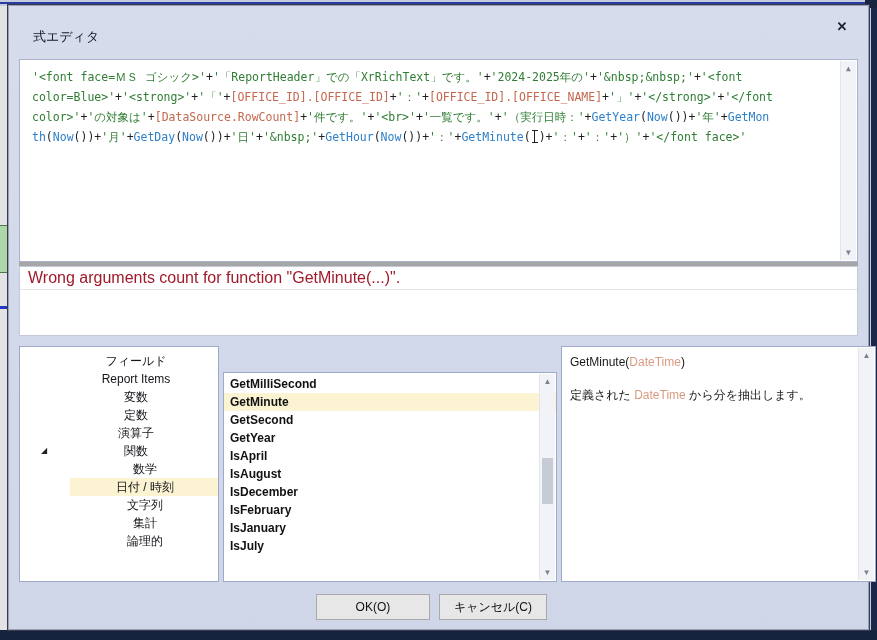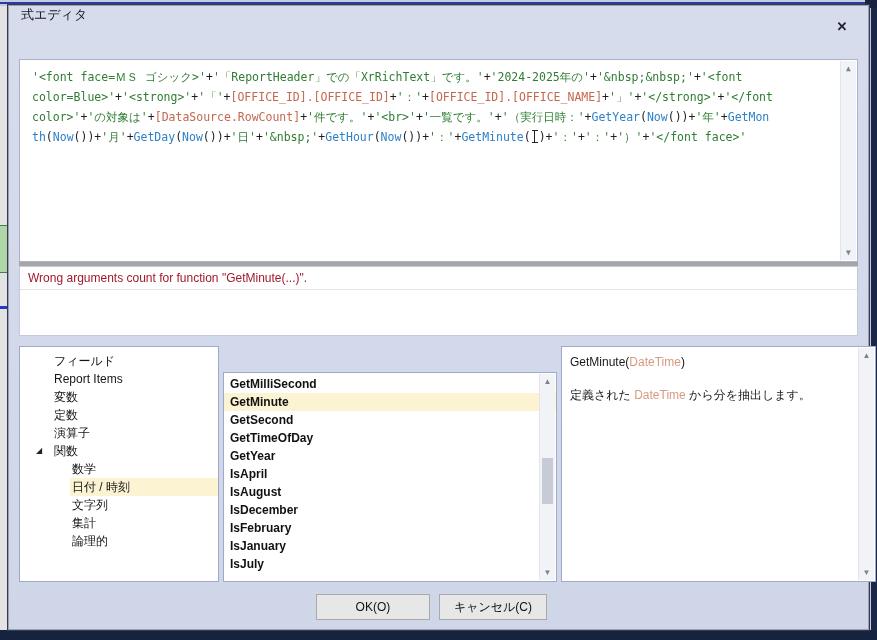--- a/index.html
+++ b/index.html
@@ -12,21 +12,21 @@
   .bg-left { position:absolute; left:0; top:6px; width:8px; bottom:10px; background:#e3e3e3; }
   .bg-left-green { position:absolute; left:0; top:225px; width:8px; height:48px; background:#aed6a6; border-top:1px solid #4a7a4a; border-bottom:1px solid #4a7a4a; }
   .bg-left-blue { position:absolute; left:0; top:306px; width:8px; height:3px; background:#2438c8; }
   .bg-bottom { position:absolute; left:0; right:0; bottom:0; height:10px; background:#16233f; }
   .bg-right { position:absolute; right:0; top:8px; width:6px; bottom:10px; background:#1b2747; }
 
   
   .dialog { position:absolute; left:8px; top:5px; width:861px; height:625px;
     background:linear-gradient(#d6dcec,#cfd6e8); border:1px solid #9aa0ad;
     box-shadow:0 0 0 1px #353b52; }
-  .titlebar { height:40px; display:flex; align-items:flex-start; padding-left:12px; }
+  .titlebar { height:40px; display:flex; align-items:flex-end; padding-left:24px; }
   .title { font-size:13px; color:#14141f; }
   .close-btn { position:absolute; top:13px; right:18px; width:16px; height:16px;
     font-size:13px; font-weight:bold; color:#20202a; text-align:center; line-height:16px; cursor:default; }
 
   
   .expr-box { position:absolute; left:10px; top:53px; width:839px; height:203px;
     background:#fff; border:1px solid #aab3cd; padding:7px 24px 7px 12px;
     font-family:"DejaVu Sans Mono","Liberation Mono",monospace; font-size:11.5px;
     line-height:20px; color:#1e1e1e; cursor:text; }
   .code-line { white-space:pre; }
@@ -43,26 +43,26 @@
     background:#f2f3f7; border-left:1px solid #e2e5ee; }
   .vscroll .arr { position:absolute; left:0; width:100%; height:15px; text-align:center;
     font-size:8px; line-height:15px; color:#7b8190; }
   .vscroll .arr.up { top:0; } .vscroll .arr.down { bottom:0; }
   .vscroll .thumb { position:absolute; left:2px; right:2px; background:#c7cbd6; }
 
   
   .splitter { position:absolute; left:10px; top:256px; width:839px; height:4px; background:#a6a6a6; }
   .error-box { position:absolute; left:10px; top:260px; width:839px; height:70px;
     background:#fff; border:1px solid #c3c9d8; }
-  .error-row { height:23px; line-height:22px; padding:0 8px; font-size:12px; color:#a01a2b;
+  .error-row { height:23px; line-height:22px; padding:0 8px; font-size:16px; color:#a01a2b;
     border-bottom:1px solid #e4e4e4; white-space:nowrap; overflow:hidden; }
 
   
   .panel { position:absolute; top:340px; height:236px; background:#fff; border:1px solid #9faacb; }
-  .tree-panel { left:10px; width:200px; padding-top:5px; overflow:hidden; }
+  .tree-panel { left:10px; width:200px; padding-top:5px; overflow:hidden;text-align:center; }
   .tree-row { display:flex; align-items:center; height:18px; font-size:12px; color:#15151a; cursor:default; }
   .tree-row .spacer0 { width:16px; flex:none; } .tree-row .spacer1 { width:34px; flex:none; }
   .tree-row .glyph { width:16px; flex:none; font-size:8px; color:#222; line-height:18px; }
   .tree-row .lbl { flex:1; line-height:18px; padding-left:2px; white-space:nowrap; }
   .tree-row .lbl.sel { background:#fbf3d2; }
 
   .mid-wrap { position:absolute; left:214px; top:340px; width:334px; height:236px; }
   .searchbox { position:absolute; left:0; top:0; right:0; height:24px; background:#fff;
     border:1px solid #9faacb; display:flex; align-items:center;margin-top:45px; }
   .searchbox input { flex:1; border:none; outline:none; font-size:12px; padding:0 6px;
@@ -189,21 +189,20 @@
   <div class="mid-wrap">
     <div class="searchbox">
       <input type="text" placeholder="... 検索するテキストを入力" style="">
       <span class="mag"></span>
     </div>
     <div class="func-list" id="funclist">
 
     <div class="list-row">GetMilliSecond</div>
         <div class="list-row sel">GetMinute</div>
         <div class="list-row">GetSecond</div>
-        <div class="list-row">GetTimeOfDay</div>
         <div class="list-row">GetYear</div>
         <div class="list-row">IsApril</div>
         <div class="list-row">IsAugust</div>
         <div class="list-row">IsDecember</div>
         <div class="list-row">IsFebruary</div>
         <div class="list-row">IsJanuary</div>
         <div class="list-row">IsJuly</div>
         <div class="vscroll">
         <div class="arr up">▲</div>
         <div class="thumb" style="top:84px;height:46px;"></div>

